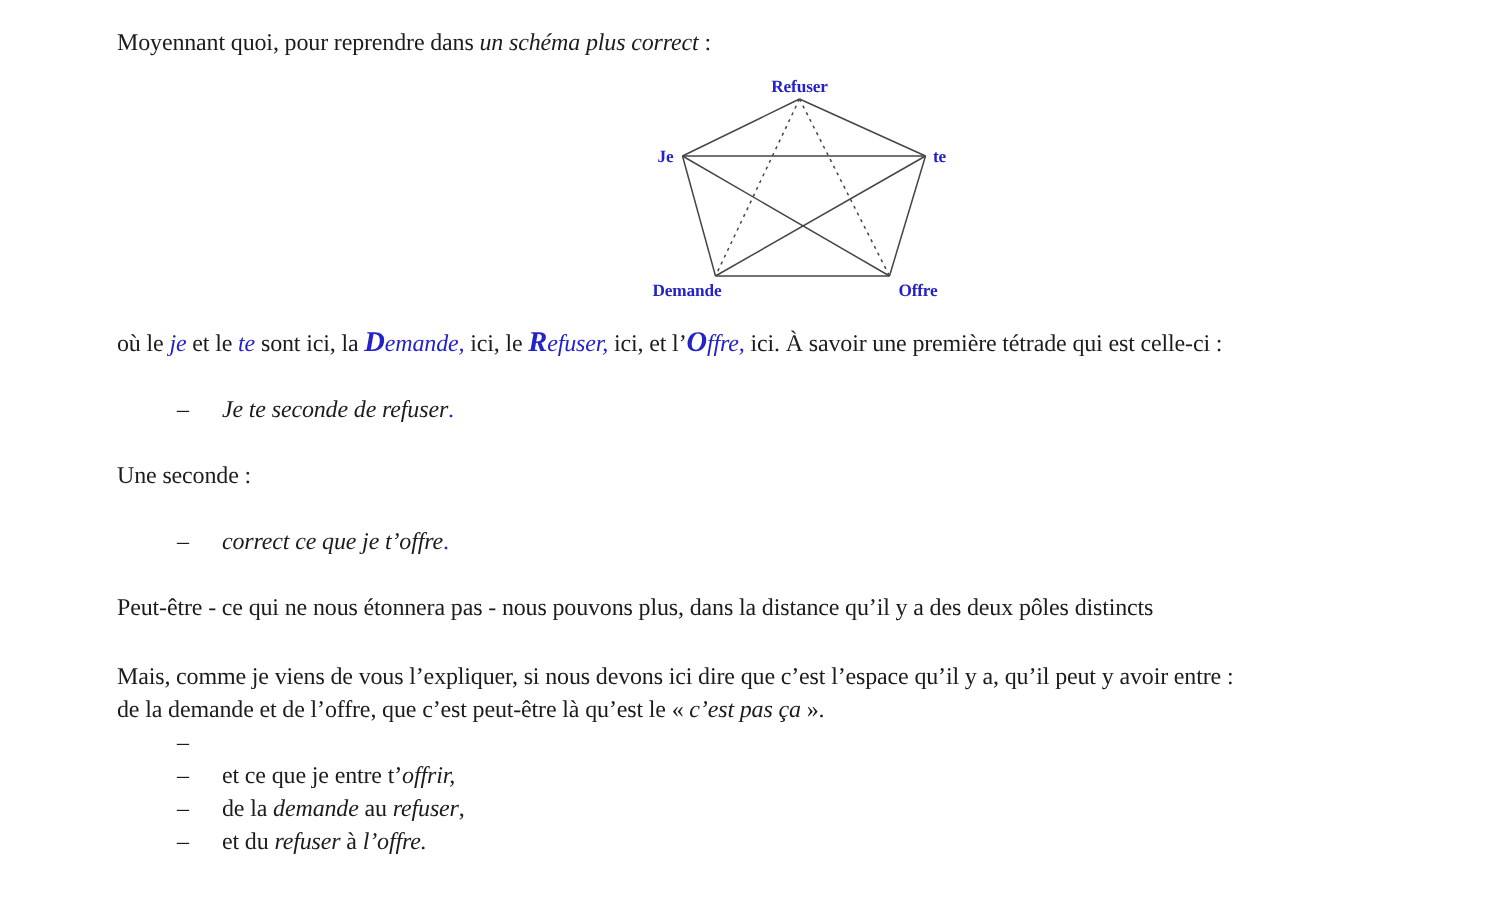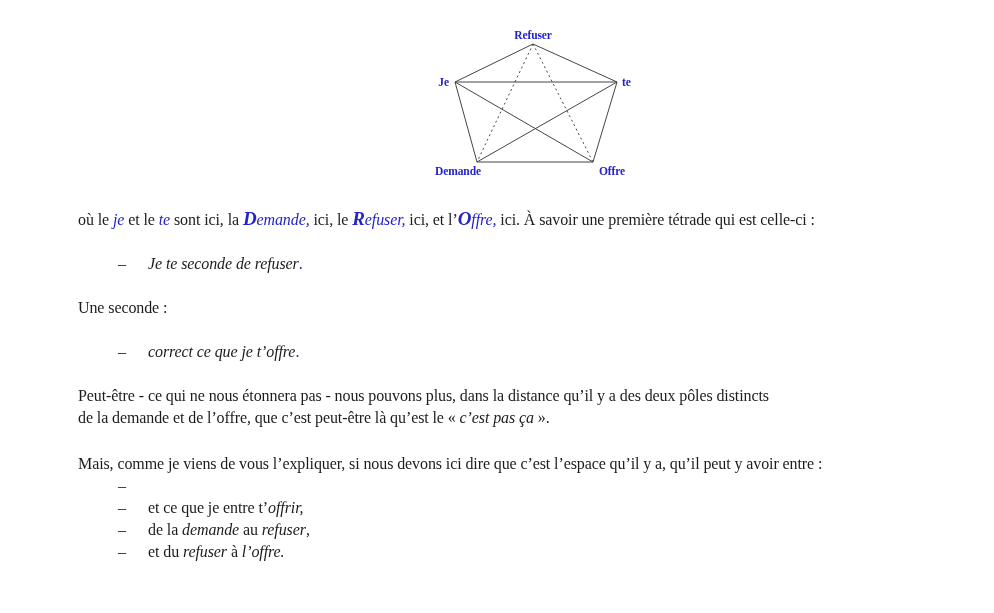--- a/index.html
+++ b/index.html
@@ -45,29 +45,30 @@
   .diagram-wrap {
     margin: 6px 0 0 342px;
     width: 236px;
     height: 156px;
   }
   .node-label {
     font-family: "Liberation Serif", "DejaVu Serif", serif;
     font-weight: bold;
     font-size: 11.5px;
   }
-  .mt16 { margin-top: 28px; }
+  .mt16 { margin-top: 16px; }
   .mt22 { margin-top: 22px; }
   .mt24 { margin-top: 24px; }
 </style>
 </head>
 <body>
 
 <div class="content">
 
+  <div class="para"><span>Moyennant quoi, pour reprendre dans </span><span class="it">un schéma plus correct</span><span> :</span></div>
 
   <div class="diagram-wrap">
     <svg width="236" height="156" viewBox="0 0 236 156" xmlns="http://www.w3.org/2000/svg">
         <line x1="113" y1="20" x2="35" y2="58" stroke="#454545" stroke-width="1"></line>
         <line x1="113" y1="20" x2="197" y2="58" stroke="#454545" stroke-width="1"></line>
         <line x1="35" y1="58" x2="57" y2="138" stroke="#454545" stroke-width="1"></line>
         <line x1="197" y1="58" x2="173" y2="138" stroke="#454545" stroke-width="1"></line>
         <line x1="57" y1="138" x2="173" y2="138" stroke="#454545" stroke-width="1"></line>
         <line x1="35" y1="58" x2="197" y2="58" stroke="#454545" stroke-width="1"></line>
         <line x1="35" y1="58" x2="173" y2="138" stroke="#454545" stroke-width="1"></line>
@@ -90,23 +91,23 @@
   </div>
 
   <div class="para mt22">Une seconde :</div>
 
   <div class="bullet mt22">
     <span class="dash">–</span>
     <span><span class="it">correct ce que je t’offre</span><span class="blue">.</span></span>
   </div>
 
   <div class="para mt22"><span>Peut-être - ce qui ne nous étonnera pas - nous pouvons plus, dans la distance qu’il y a des deux pôles distincts</span></div>
+  <div class="para mt24"><span>Mais, comme je viens de vous l’expliquer, si nous devons ici dire que c’est l’espace qu’il y a, qu’il peut y avoir entre :</span></div>
+
   <div class="para"><span>de la demande et de l’offre, que c’est peut-être là qu’est le « </span><span class="it">c’est pas ça</span><span> ».</span></div>
-
-  <div class="para mt24"><span>Mais, comme je viens de vous l’expliquer, si nous devons ici dire que c’est l’espace qu’il y a, qu’il peut y avoir entre :</span></div>
 
   <div class="bullet">
     <span class="dash">–</span>
   </div>
 
   <div class="bullet">
     <span class="dash">–</span>
     <span><span>et ce que je entre t’</span><span class="it">offrir,</span></span>
   </div>
 

